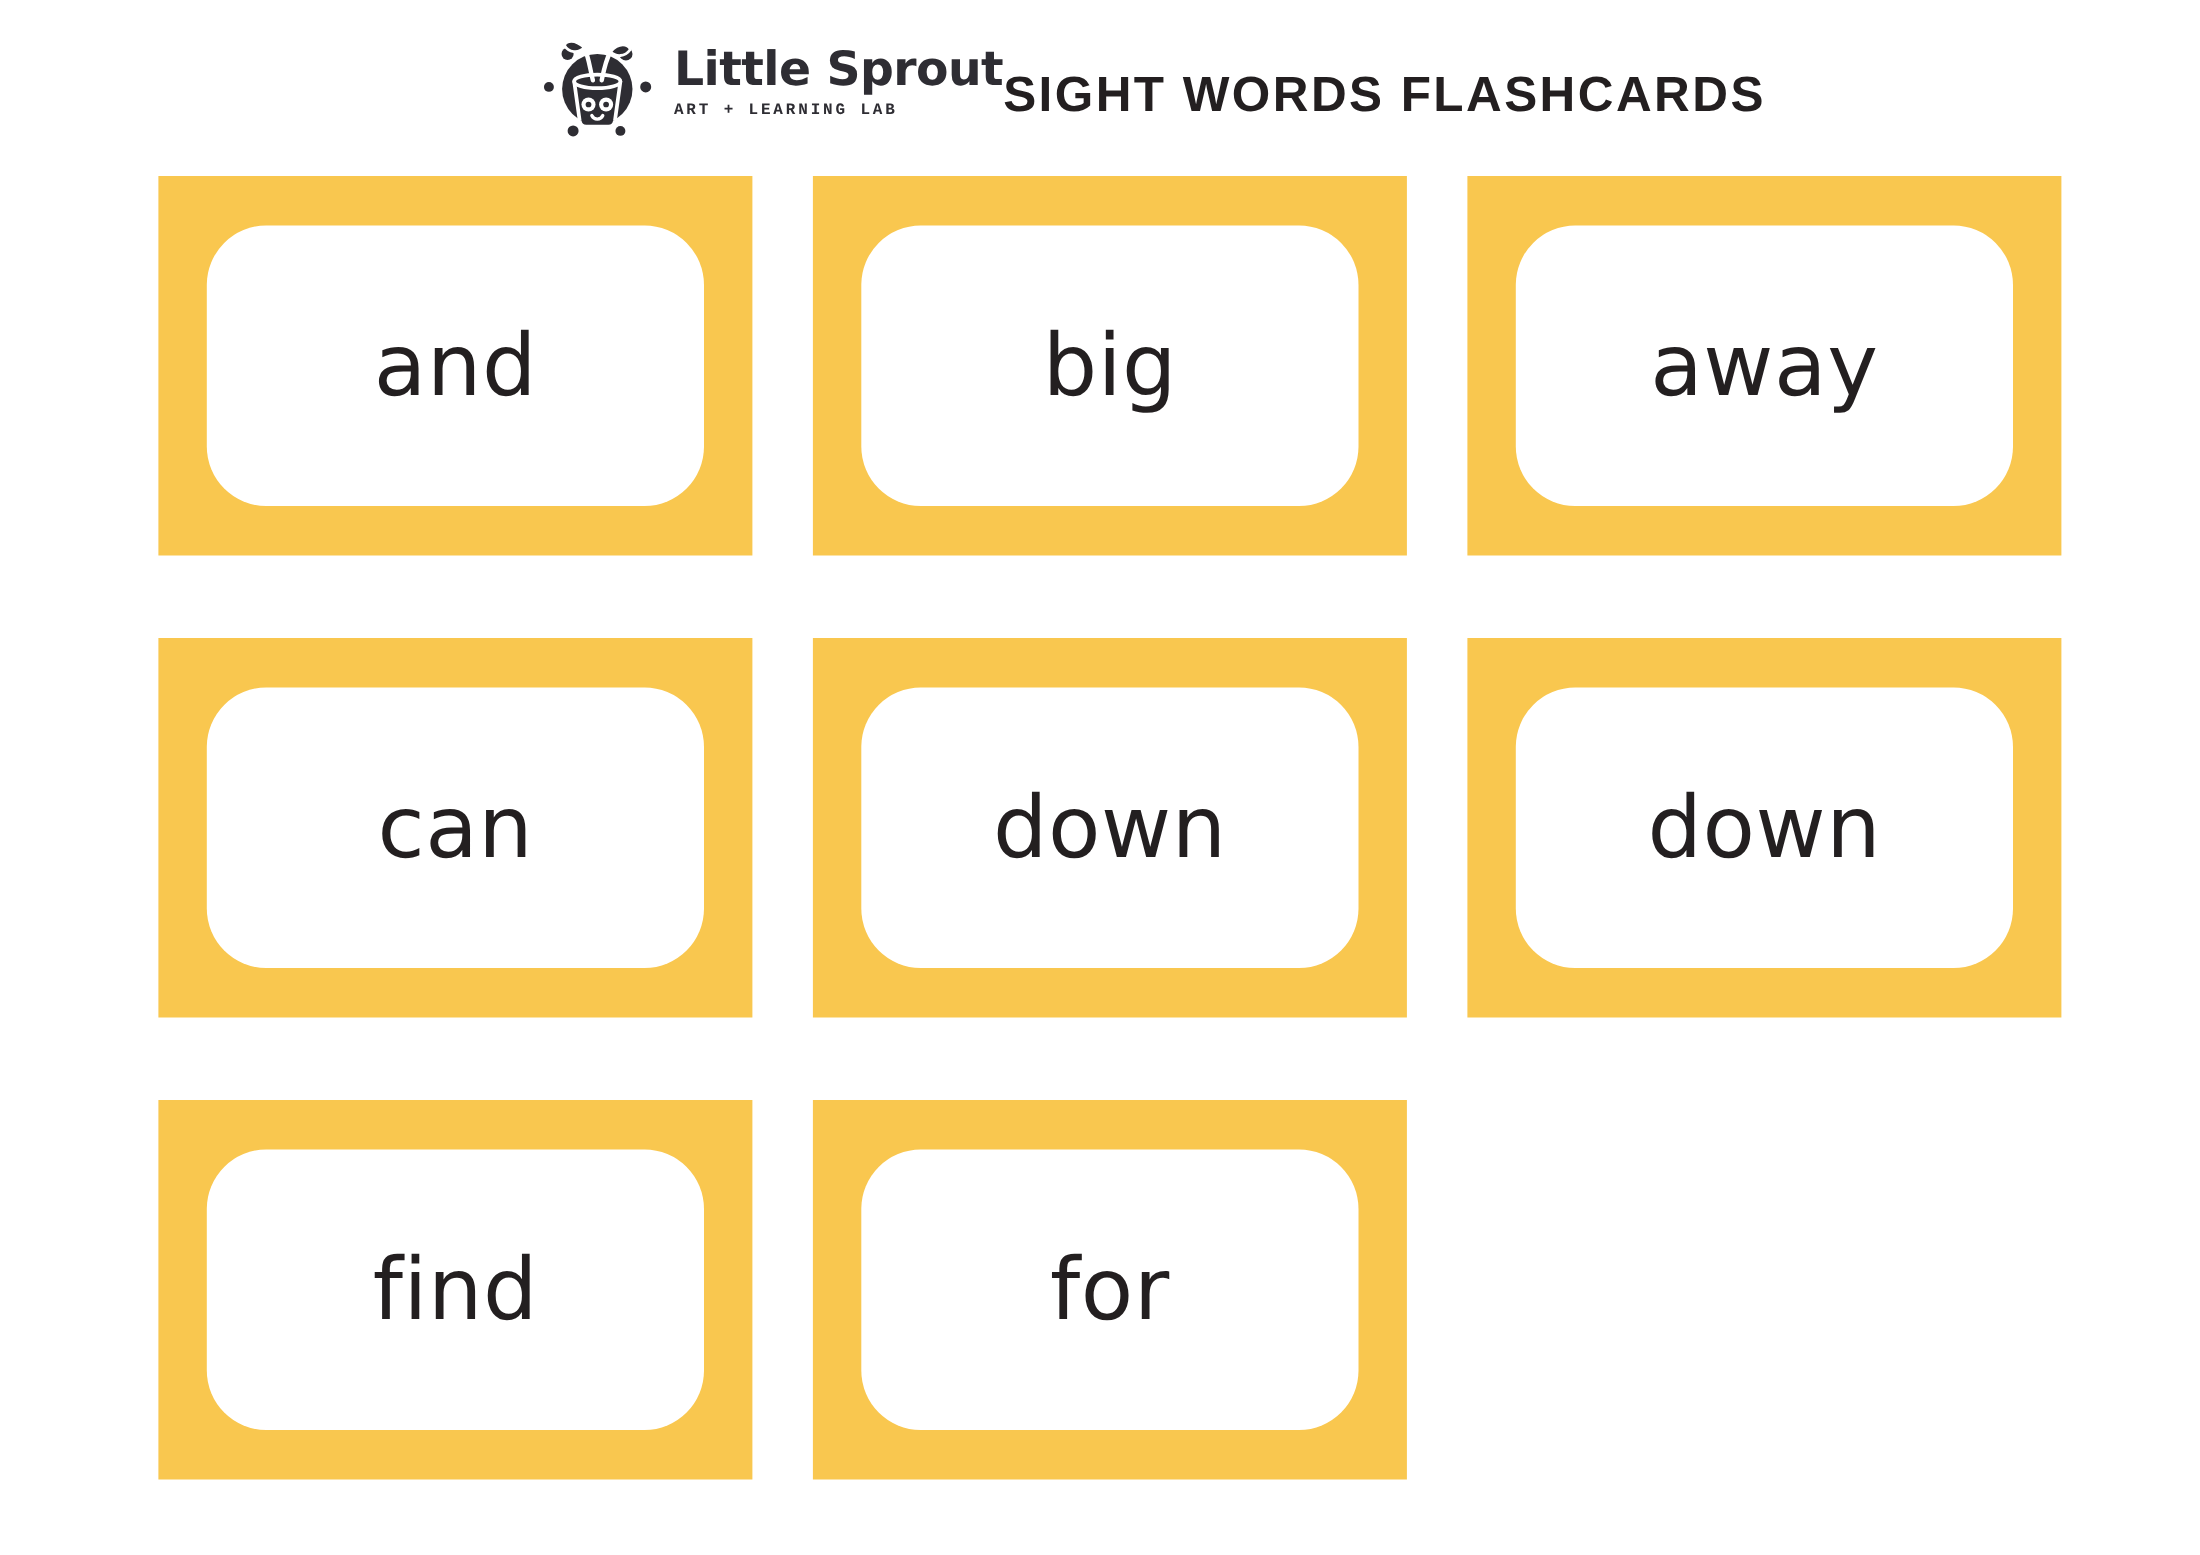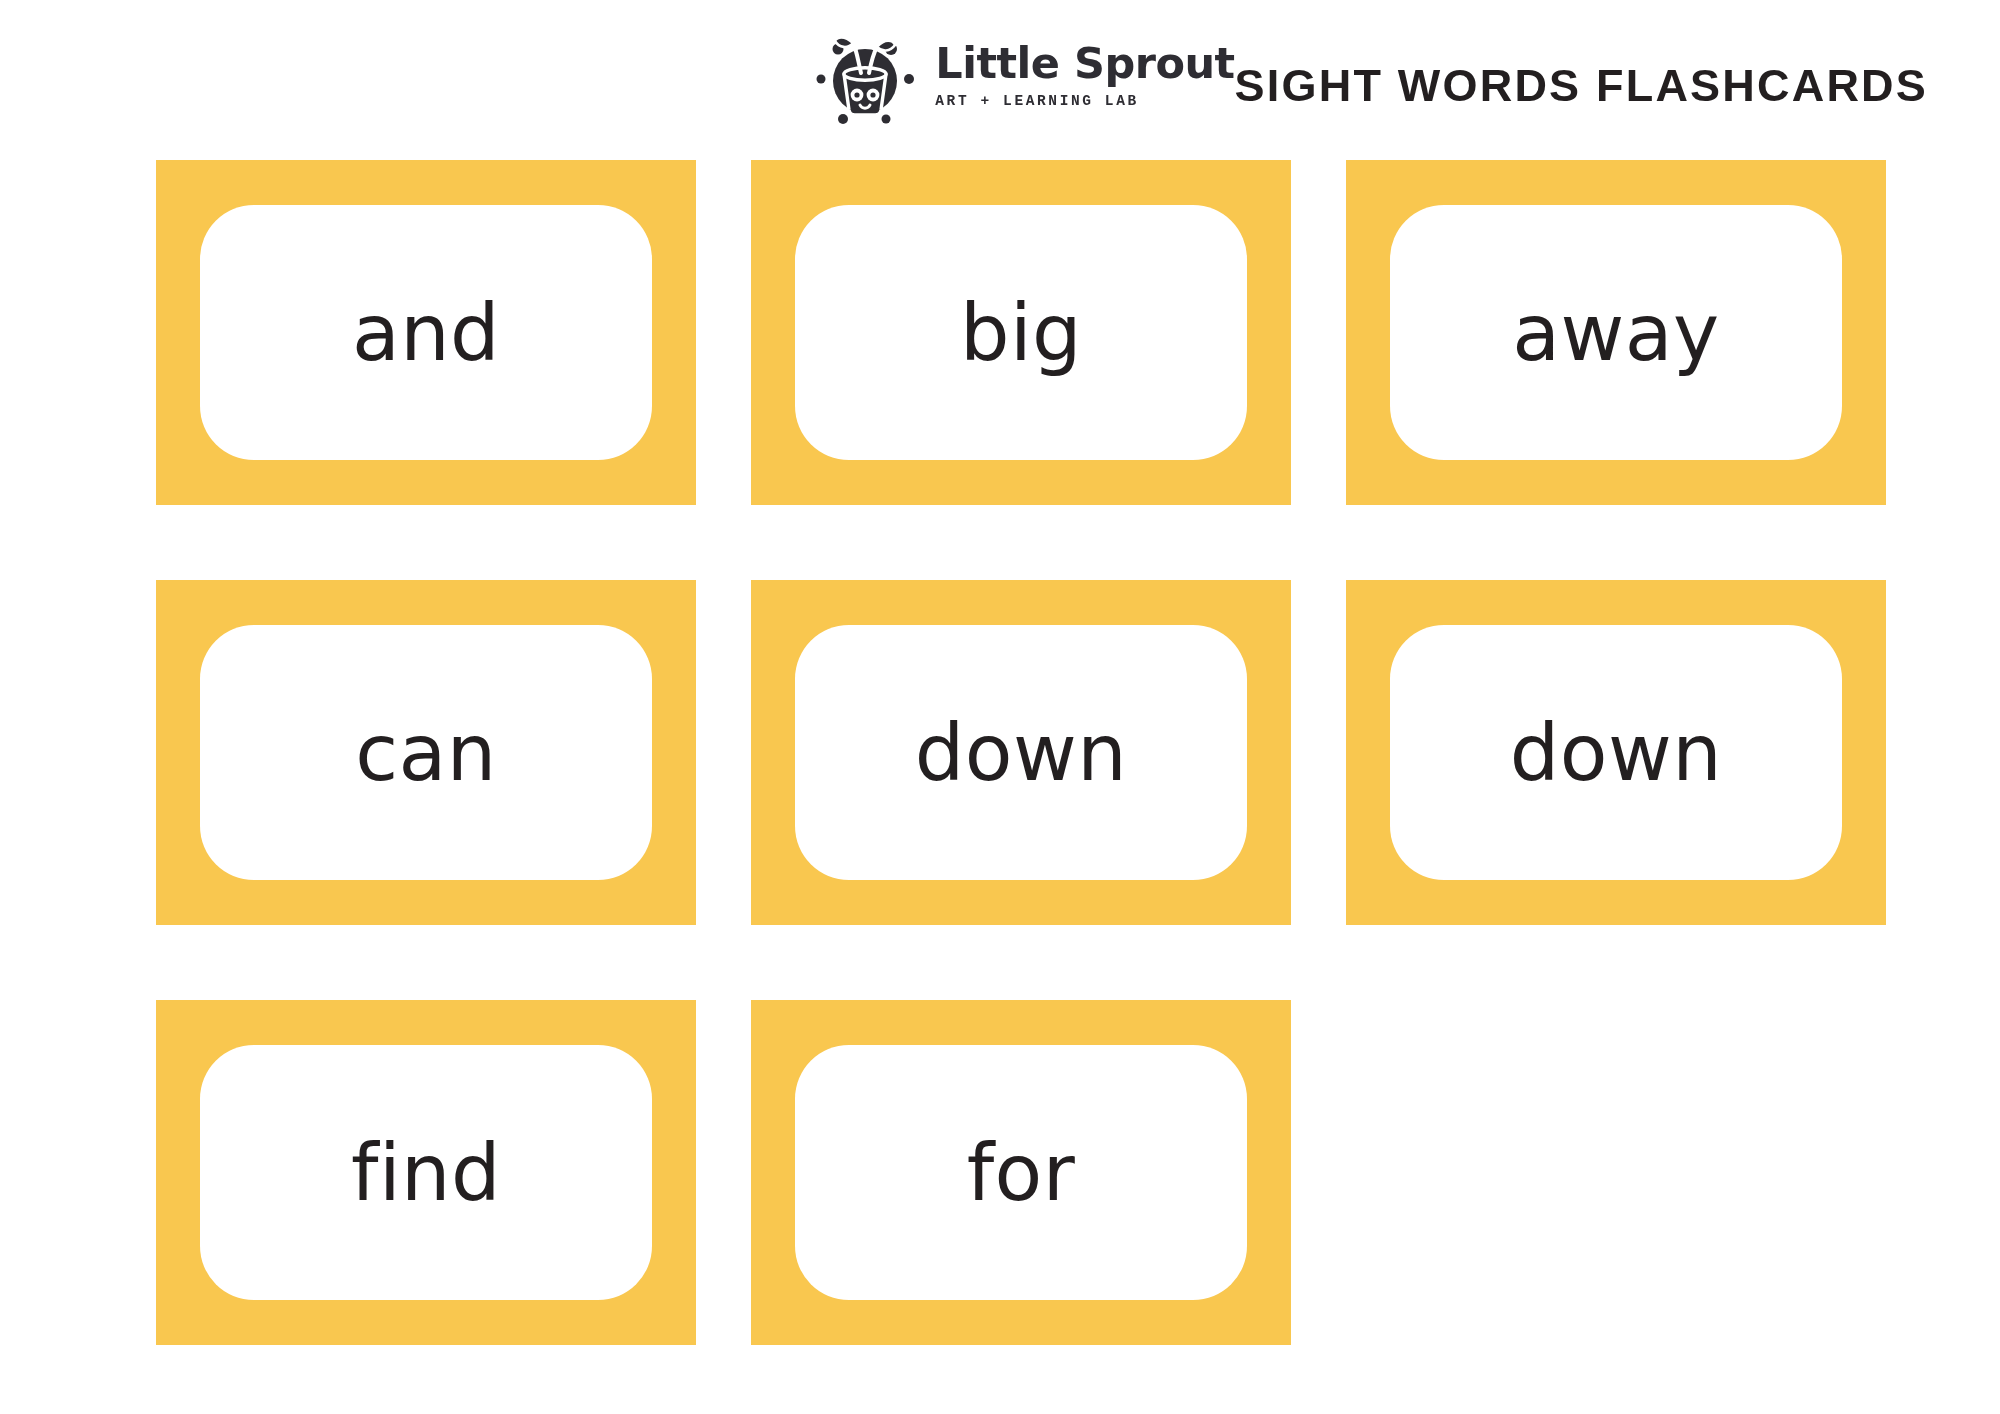--- a/index.html
+++ b/index.html
@@ -25,21 +25,21 @@
 
   
   .header {
     position: absolute;
     left: 0;
     top: 0;
     width: 2000px;
     height: 150px;
     display: flex;
     align-items: center;
-    justify-content: flex-end;
+    justify-content: center;
     padding: 0 72px 0 168px;
     box-sizing: border-box;
   }
 
   .brand {
     display: flex;
     align-items: center;
     gap: 18px;
   }
 
@@ -85,21 +85,21 @@
     color: #231f20;
     letter-spacing: 2.2px;
     white-space: nowrap;
     align-self: center;
     margin-top: 22px;
   }
 
   
   .grid {
     position: absolute;
-    left: 156px;
+    left: 144px;
     top: 160px;
     width: 1730px;
     display: grid;
     grid-template-columns: repeat(3, 540px);
     grid-template-rows: repeat(3, 345px);
     column-gap: 55px;
     row-gap: 75px;
   }
 
   .card {

